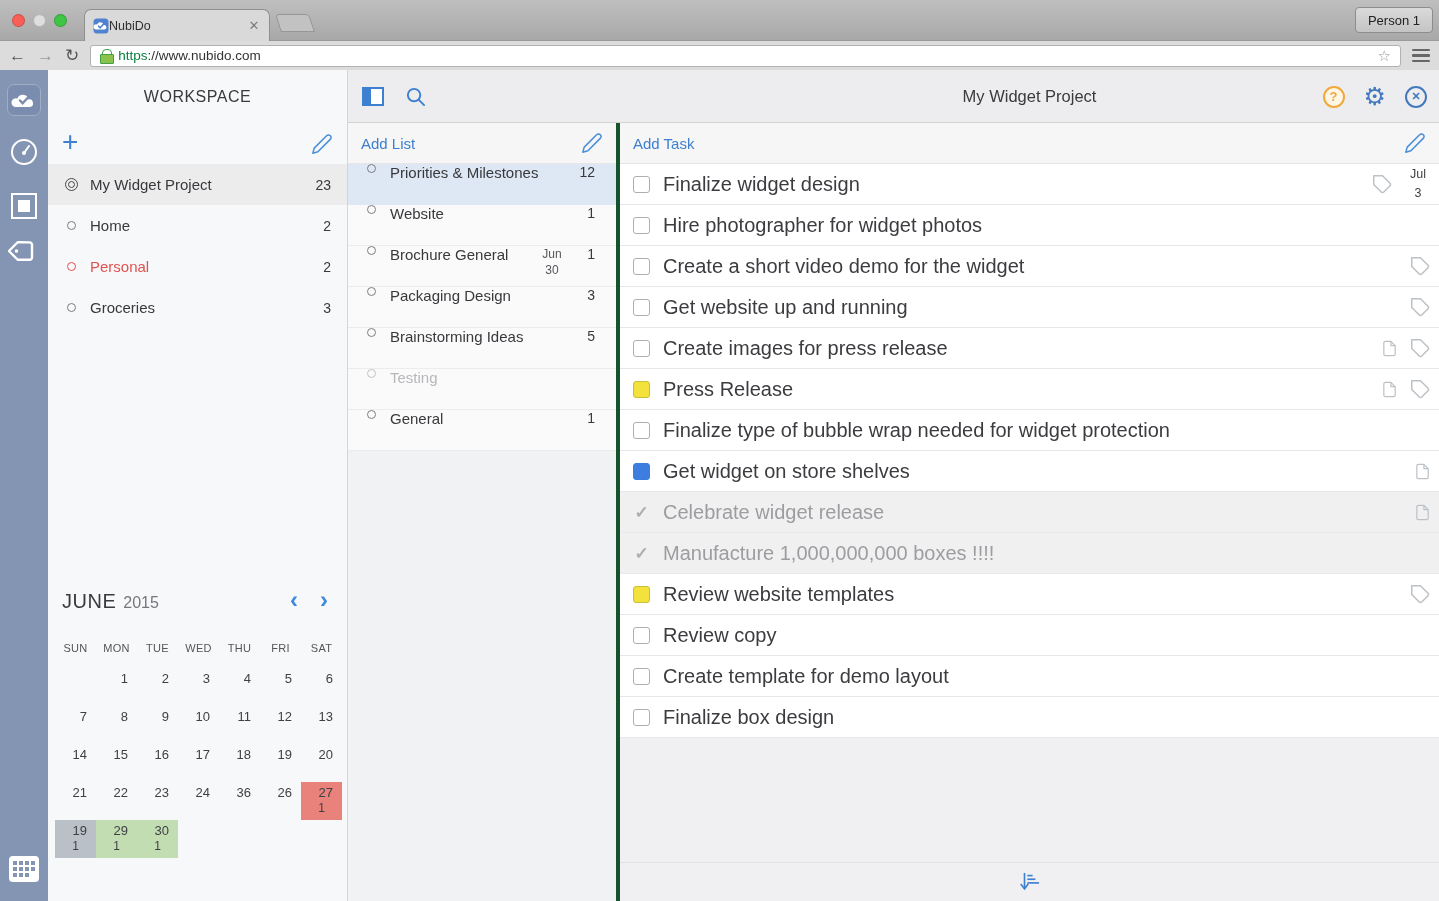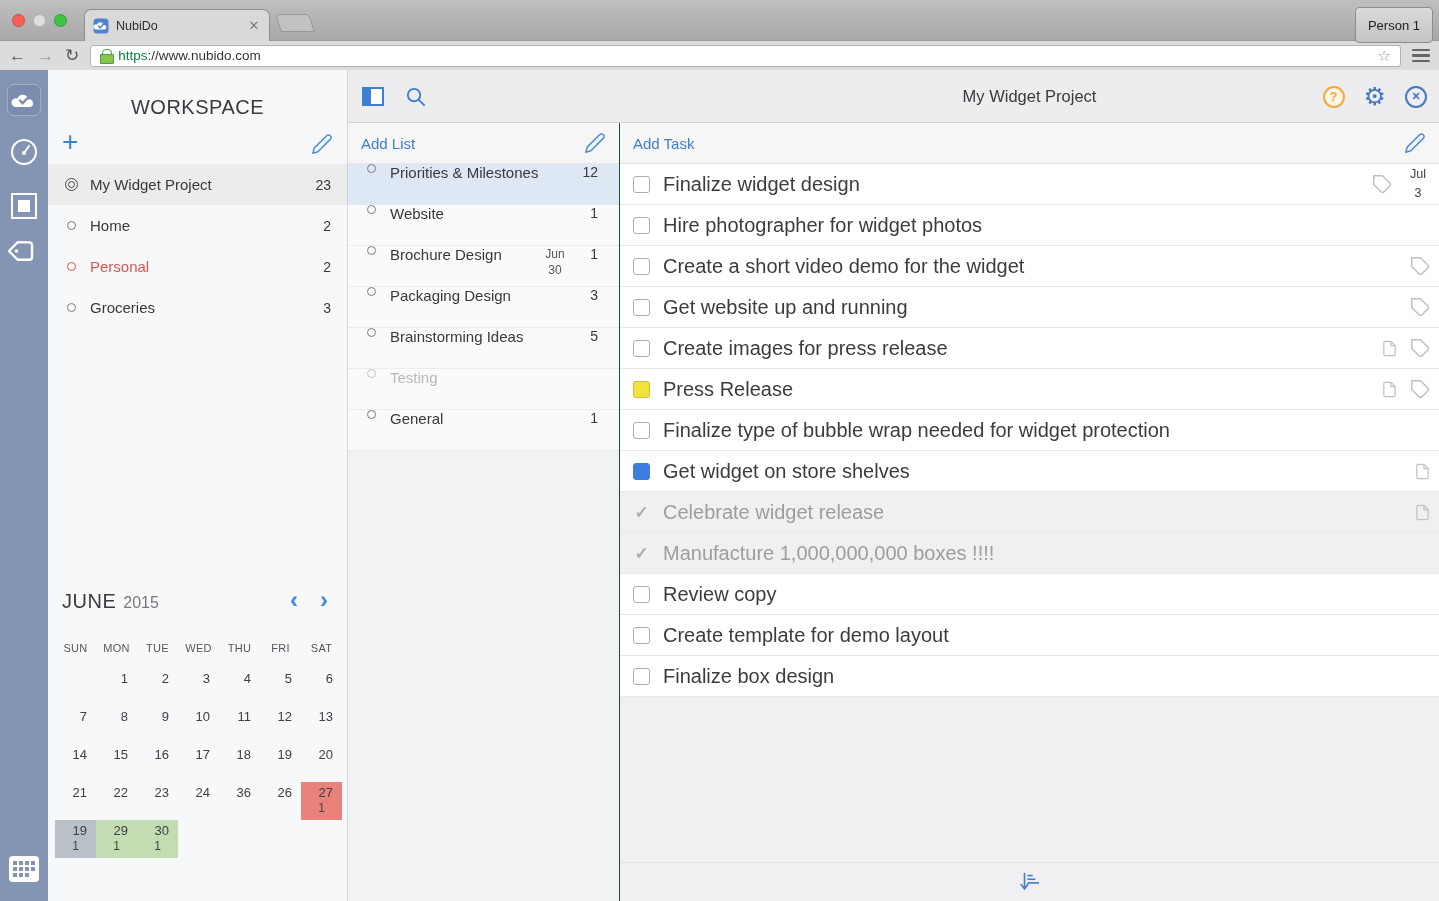--- a/index.html
+++ b/index.html
@@ -5,25 +5,25 @@
   *{margin:0;padding:0;box-sizing:border-box}
   html,body{width:1439px;height:901px;overflow:hidden}
   body{font-family:"Liberation Sans",sans-serif;background:#fff;position:relative;color:#3c3c40;-webkit-font-smoothing:antialiased}
 
   
   .chrome{position:absolute;top:0;left:0;width:100%;height:70px}
   .tabstrip{position:relative;height:41px;background:linear-gradient(#bfbfbf,#a8a8a8);border-bottom:1px solid #9a9a9a}
   .lights{position:absolute;left:12px;top:14px;display:flex;gap:8px}
   .light{width:13px;height:13px;border-radius:50%;border:1px solid rgba(0,0,0,.18)}
   .light.red{background:#f95e57}.light.min{background:#dedede}.light.grn{background:#3ec544}
-  .tab{position:absolute;left:84px;top:9px;width:186px;height:32px;background:#d9d9d9;border-radius:7px 7px 0 0;border:1px solid #8f8f8f;border-bottom:none;display:flex;align-items:center;padding:0 8px;gap:7px}
+  .tab{position:absolute;left:84px;top:9px;width:186px;height:32px;background:#d9d9d9;border-radius:7px 7px 0 0;border:1px solid #8f8f8f;border-bottom:none;display:flex;align-items:center;padding:0 8px;}
   .tab-title{font-size:12.5px;color:#2e2e2e;flex:1}
   .tab-close{font-size:13px;color:#7c7c7c;width:14px;text-align:center;cursor:default}
   .tab-stub{position:absolute;left:278px;top:14px;width:34px;height:18px;background:#c2c2c2;border:1px solid #969696;border-radius:4px 4px 0 0;transform:skewX(18deg)}
-  .profile-btn{position:absolute;right:6px;top:7px;height:36px;padding:0 12px;background:linear-gradient(#dadada,#c4c4c4);border:1px solid #8d8d8d;border-radius:4px;font-size:13px;color:#222;display:flex;align-items:center}
+  .profile-btn{position:absolute;right:6px;top:7px;height:26px;padding:0 12px;background:linear-gradient(#dadada,#c4c4c4);border:1px solid #8d8d8d;border-radius:4px;font-size:13px;color:#222;display:flex;align-items:center}
   .toolbar{height:29px;background:#dcdcdd;display:flex;align-items:center;padding:0 9px;gap:11px}
   .nav-ic{font-size:17px;line-height:1;color:#555}
   .nav-ic.fwd{color:#9a9a9a}
   .url-field{flex:1;height:22px;background:#fff;border:1px solid #b2b2b4;border-radius:3px;display:flex;align-items:center;padding:0 9px;gap:6px;font-size:13.5px}
   .lock-icon{width:12px;height:13px;position:relative;display:inline-block}
   .lock-icon::before{content:"";position:absolute;left:2px;top:0;width:8px;height:8px;border:1.6px solid #43a047;border-radius:4px 4px 0 0}
   .lock-icon::after{content:"";position:absolute;left:0;top:5px;width:12px;height:8px;background:#8bc34a;border:1px solid #43a047;border-radius:1px}
   .url-secure{color:#0b8043}
   .url-rest{color:#333}
   .url-star{margin-left:auto;font-size:15px;color:#9a9a9a}
@@ -44,21 +44,21 @@
   .panel-ws{position:absolute;left:48px;top:0;width:300px;height:100%;background:#f7f8f9;border-right:1px solid #d5d5d7}
   .panel-lists{position:absolute;left:348px;top:0;width:272px;height:100%;background:#f1f2f3}
   .panel-tasks{position:absolute;left:620px;top:0;width:819px;height:100%;background:#f0f0f2}
 
   .band-header{position:absolute;top:0;left:0;right:0;height:53px;background:#ededef;border-bottom:1px solid #d4d4d6}
   .add-row{position:absolute;top:53px;left:0;right:0;height:41px;background:#f6f6f7;border-bottom:1px solid #e3e3e5;display:flex;align-items:center;padding:0 13px}
   .add-label{font-size:15px;color:#3d7fd0}
   .pencil{margin-left:auto}
 
   
-  .ws-title{position:absolute;top:11px;left:0;right:0;height:53px;display:flex;align-items:center;justify-content:center;font-size:20px;letter-spacing:.5px;color:#3a3a3e}
+  .ws-title{position:absolute;top:0;left:0;right:0;height:53px;display:flex;align-items:center;justify-content:center;font-size:16px;letter-spacing:.5px;color:#3a3a3e}
   .ws-actions{position:absolute;top:53px;left:0;right:0;height:41px;display:flex;align-items:center;padding:0 14px}
   .plus-icon{font-size:28px;font-weight:300;color:#3d7fd0;line-height:1;margin-top:-3px}
   .ws-rows{position:absolute;top:94px;left:0;right:0}
   .ws-row{height:41px;display:flex;align-items:center;padding:0 16px 0 14px;gap:0}
   .ws-row.sel{background:#ececed}
   .bullet{width:9px;height:9px;border:1.5px solid #7d7d82;border-radius:50%;margin:0 14px 0 5px;flex:none}
   .bullet.target{width:13px;height:13px;border:1.5px solid #4a4a4e;display:flex;align-items:center;justify-content:center;margin:0 12px 0 3px}
   .bullet.target::after{content:"";width:5px;height:5px;border:1.5px solid #4a4a4e;border-radius:50%}
   .ws-row.accent .bullet{border-color:#e05252}
   .ws-row.accent .ws-name{color:#e05252}
@@ -78,21 +78,21 @@
   .cal-row{display:flex;height:38px}
   .cal-cell{width:41px;height:38px;display:flex;flex-direction:column}
   .cal-d{font-size:13px;color:#3f3f44;text-align:right;padding:3px 9px 0 0}
   .cal-n{font-size:12px;color:#3f3f44;text-align:center;margin-top:1px}
   .cal-cell.hl-red{background:#e8827b}
   .cal-cell.hl-gray{background:#b9c0c8}
   .cal-cell.hl-green{background:#c3ddb2}
 
   
   .lp-icons{position:absolute;top:0;left:0;height:53px;display:flex;align-items:center;gap:21px;padding-left:14px}
-  .lists-body{position:absolute;top:53px;left:0;right:0;bottom:0;border-right:1px solid #14532d;background:#f1f2f3}
+  .lists-body{position:absolute;top:53px;left:0;right:0;bottom:0;border-right:4px solid #14532d;background:#f1f2f3}
   .lp-add{position:absolute;top:0;left:0;right:0;height:41px;background:#f6f6f7;border-bottom:1px solid #e6e6e8;display:flex;align-items:center;padding:0 13px}
   .list-rows{position:absolute;top:41px;left:0;right:0}
   .list-row{height:41px;background:#fafafa;border-bottom:1px solid #ececee;display:flex;padding:0 21px 0 14px}
   .list-row.sel{background:#dde8f4;border-bottom-color:#dde8f4}
   .list-row .bullet{margin:0 14px 0 5px}
   .list-name{font-size:15px;color:#39393d}
   .list-row.muted .list-name{color:#b8b8bc}
   .list-row.muted .bullet{border-color:#c3c3c7}
   .list-due{margin-left:auto;font-size:12px;color:#55555a;text-align:center;line-height:1.35;width:30px}
   .list-count{margin-left:auto;font-size:14px;color:#39393d;width:18px;text-align:right;flex:none}
@@ -416,21 +416,21 @@
             <span class="list-name">Priorities &amp; Milestones</span>
             <span class="list-count">12</span>
           </div>
           <div class="list-row">
             <span class="bullet"></span>
             <span class="list-name">Website</span>
             <span class="list-count">1</span>
           </div>
           <div class="list-row hasdue">
             <span class="bullet"></span>
-            <span class="list-name">Brochure Design</span>
+            <span class="list-name">Brochure General</span>
             <span class="list-due">
               <div>Jun</div>
               <div>30</div>
             </span>
             <span class="list-count">1</span>
           </div>
           <div class="list-row">
             <span class="bullet"></span>
             <span class="list-name">Packaging Design</span>
             <span class="list-count">3</span>
@@ -556,20 +556,29 @@
             <svg width="17" height="19" viewBox="0 0 24 24" fill="none" stroke="#bcc1c6" stroke-width="1.7" stroke-linejoin="round">
               <path d="M14 2H6a2 2 0 0 0-2 2v16a2 2 0 0 0 2 2h12a2 2 0 0 0 2-2V8z"></path>
               <polyline points="14 2 14 8 20 8"></polyline>
             </svg>
           </span>
         </div>
         <div class="task-row done">
           <span class="t-check">✓</span>
           <span class="t-text">Manufacture 1,000,000,000 boxes !!!!</span>
           <span class="t-right"></span>
+        </div>
+        <div class="task-row">
+          <span class="t-box yellow"></span>
+          <span class="t-text">Review website templates</span>
+          <span class="t-right">
+            <svg width="21" height="21" viewBox="0 0 24 24" fill="none" stroke="#bcc1c6" stroke-width="1.7" stroke-linejoin="round">
+              <path d="M20.59 13.41l-7.17 7.17a2 2 0 0 1-2.83 0L2 12V2h10l8.59 8.59a2 2 0 0 1 0 2.83z"></path>
+            </svg>
+          </span>
         </div>
         <div class="task-row">
           <span class="t-box empty"></span>
           <span class="t-text">Review copy</span>
           <span class="t-right"></span>
         </div>
         <div class="task-row">
           <span class="t-box empty"></span>
           <span class="t-text">Create template for demo layout</span>
           <span class="t-right"></span>

